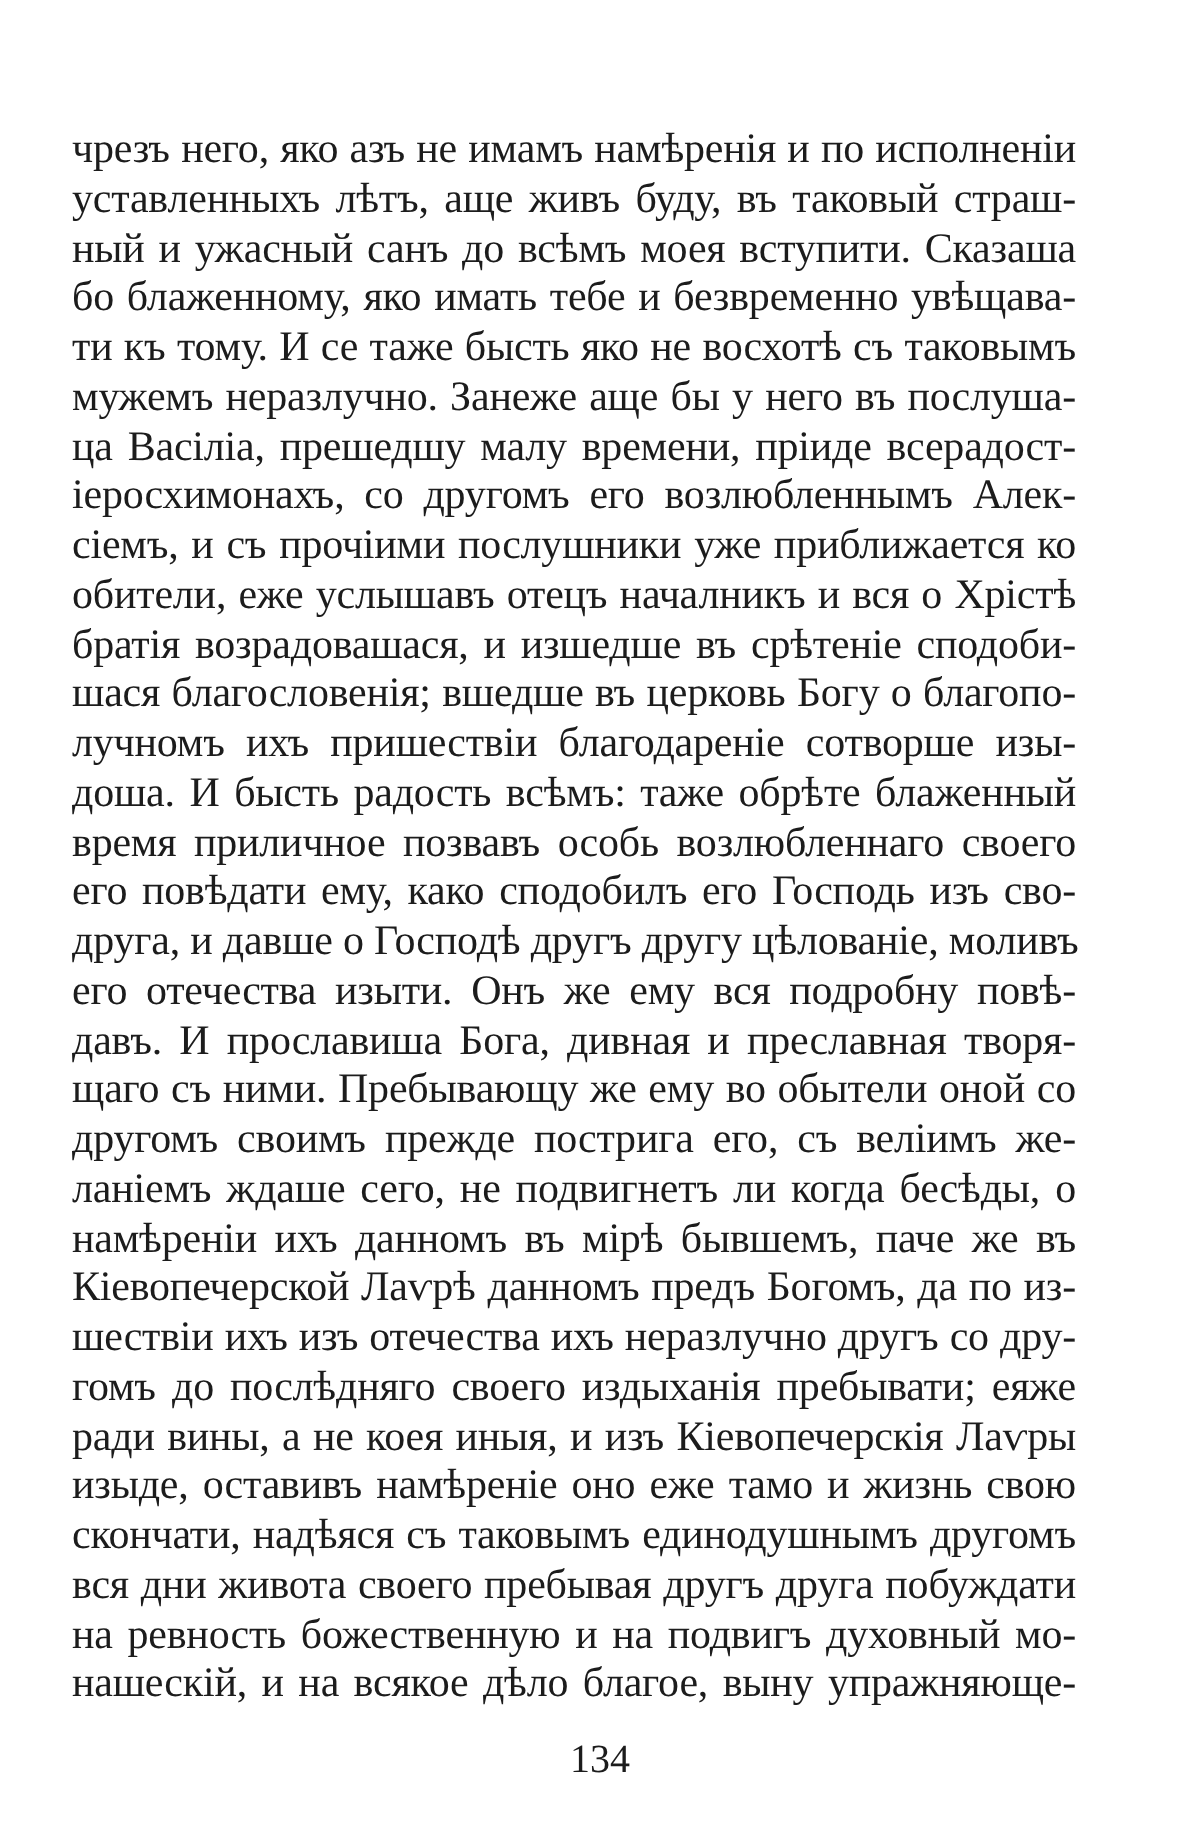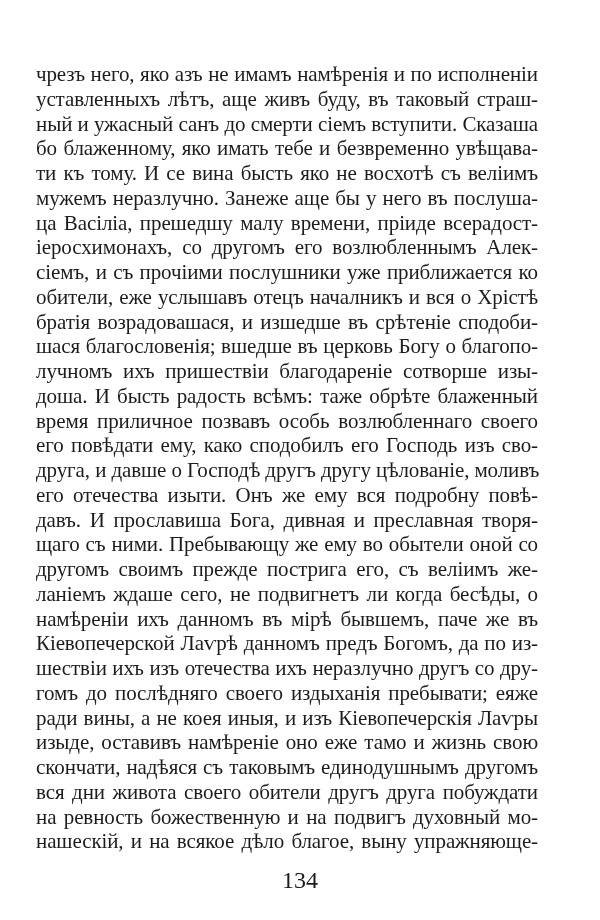--- a/index.html
+++ b/index.html
@@ -43,35 +43,35 @@
       text-align-last: justify;
       font-family: Liberation Serif, serif;
     }
     .page-number {
       position: absolute;
       left: 0;
       width: 600px;
       top: 868px;
       text-align: center;
       font-family: "Liberation Serif", "DejaVu Serif", serif;
-      font-size: 24px;
+      font-size: 20px;
       line-height: 24px;
       color: #1c1c1c;
     }
   </style>
 </head>
 <body>
 
 <div class="page">
   <div class="text-block">
     <span class="line">чрезъ него, яко азъ не имамъ намѣренія и по исполненіи</span>
     <span class="line">уставленныхъ лѣтъ, аще живъ буду, въ таковый страш-</span>
-    <span class="line">ный и ужасный санъ до смерти сіемъ вступити. Сказаша</span>
+    <span class="line">ный и ужасный санъ до всѣмъ моея вступити. Сказаша</span>
     <span class="line">бо блаженному, яко имать тебе и безвременно увѣщава-</span>
-    <span class="line">ти къ тому. И се вина бысть яко не восхотѣ съ веліимъ</span>
+    <span class="line">ти къ тому. И се таже бысть яко не восхотѣ съ таковымъ</span>
     <span class="line">мужемъ неразлучно. Занеже аще бы у него въ послуша-</span>
     <span class="line">ца Васіліа, прешедшу малу времени, пріиде всерадост-</span>
     <span class="line">іеросхимонахъ, со другомъ его возлюбленнымъ Алек-</span>
     <span class="line">сіемъ, и съ прочіими послушники уже приближается ко</span>
     <span class="line">обители, еже услышавъ отецъ началникъ и вся о Хрістѣ</span>
     <span class="line">братія возрадовашася, и изшедше въ срѣтеніе сподоби-</span>
     <span class="line">шася благословенія; вшедше въ церковь Богу о благопо-</span>
     <span class="line">лучномъ ихъ пришествіи благодареніе сотворше изы-</span>
     <span class="line">доша. И бысть радость всѣмъ: таже обрѣте блаженный</span>
     <span class="line">время приличное позвавъ особь возлюбленнаго своего</span>
@@ -82,18 +82,18 @@
     <span class="line">щаго съ ними. Пребывающу же ему во обытели оной со</span>
     <span class="line">другомъ своимъ прежде пострига его, съ веліимъ же-</span>
     <span class="line">ланіемъ ждаше сего, не подвигнетъ ли когда бесѣды, о</span>
     <span class="line">намѣреніи ихъ данномъ въ мірѣ бывшемъ, паче же въ</span>
     <span class="line">Кіевопечерской Лаѵрѣ данномъ предъ Богомъ, да по из-</span>
     <span class="line">шествіи ихъ изъ отечества ихъ неразлучно другъ со дру-</span>
     <span class="line">гомъ до послѣдняго своего издыханія пребывати; еяже</span>
     <span class="line">ради вины, а не коея иныя, и изъ Кіевопечерскія Лаѵры</span>
     <span class="line">изыде, оставивъ намѣреніе оно еже тамо и жизнь свою</span>
     <span class="line">скончати, надѣяся съ таковымъ единодушнымъ другомъ</span>
-    <span class="line">вся дни живота своего обители другъ друга побуждати</span>
+    <span class="line">вся дни живота своего пребывая другъ друга побуждати</span>
     <span class="line">на ревность божественную и на подвигъ духовный мо-</span>
     <span class="line last">нашескій, и на всякое дѣло благое, выну упражняюще-</span>
   </div>
   <div class="page-number">134</div>
 </div>
 
 </body></html>

